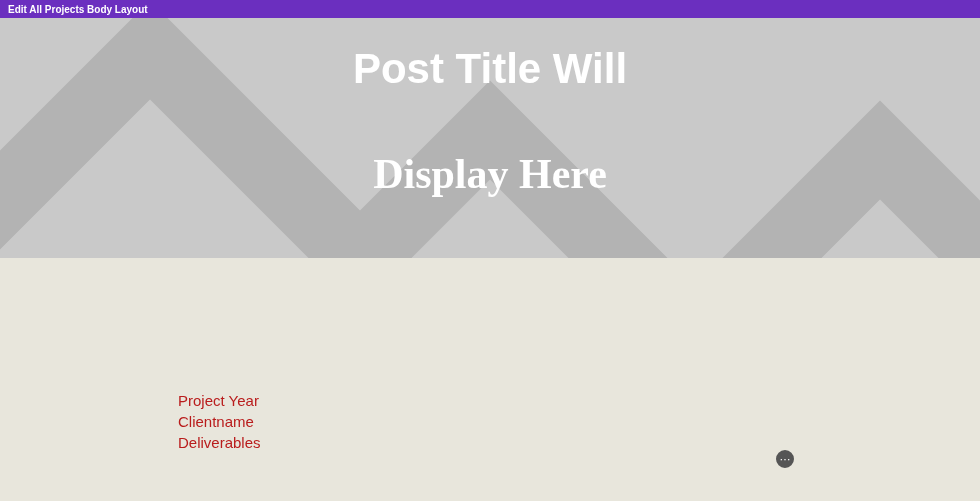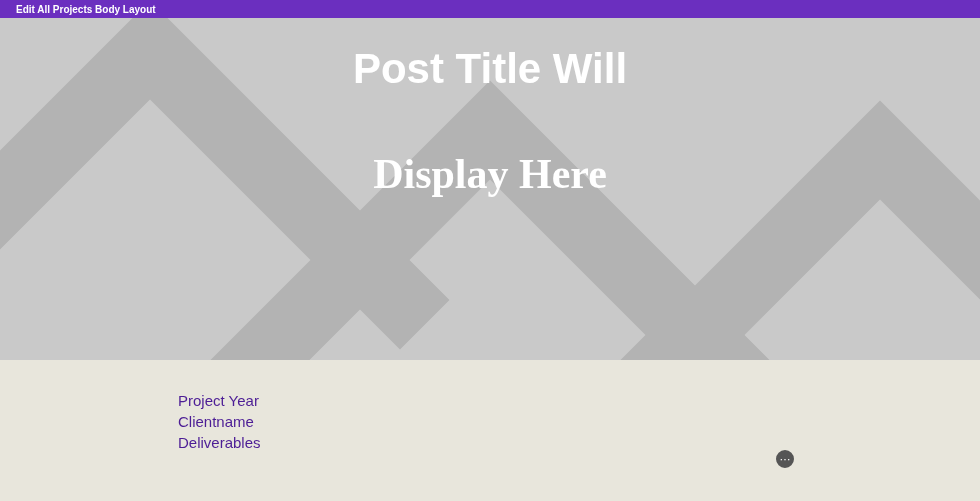--- a/index.html
+++ b/index.html
@@ -1,39 +1,39 @@
 <!DOCTYPE html>
 <html><head>
 <meta charset="utf-8">
 <style>
   * { box-sizing: border-box; margin: 0; padding: 0; }
   html, body { width: 980px; height: 501px; overflow: hidden; font-family: -apple-system, BlinkMacSystemFont, "Segoe UI", Arial, sans-serif; }
   .canvas { position: relative; width: 980px; height: 501px; background: #e8e6dc; }
   .hero {
-    position: absolute; top: 0; left: 0; width: 980px; height: 360px;
+    position: absolute; top: 0; left: 0; width: 980px; height: 258px;
     background: #c9c9c9; overflow: hidden;
   }
   .chevrons {
     position: absolute; inset: 0;
   }
   .hero-title {
     position: absolute; top: 45px; left: 0; width: 980px;
     text-align: center; color: #fff; font-weight: 700; font-size: 42px;
   }
   .hero-sub {
     position: absolute; top: 150px; left: 0; width: 980px;
     text-align: center; color: #fff; font-weight: 700; font-size: 42px; font-family: Liberation Serif, serif;
   }
   .top-bar {
     position: absolute; top: 0; left: 0; width: 980px; height: 18px;
     background: #6b2fbf; color: #fff; font-size: 10px; font-weight: 700;
-    display: flex; align-items: center; padding: 0 16px;
+    display: flex; align-items: center; padding: 0 8px;
   }
   .under {
-    position: absolute; top: 390px; left: 178px; color: #4c1d95; font-size: 15px; line-height: 1.4;
+    position: absolute; top: 390px; left: 178px; color: #b91c1c; font-size: 15px; line-height: 1.4;
   }
 
   .circle-btn {
     position: absolute; bottom: 10px; right: -12px; width: 22px; height: 22px;
     background: #555; border: 2px solid #e8e6dc; border-radius: 50%; color: #fff;
     display: flex; align-items: center; justify-content: center; font-size: 11px; cursor:pointer;
   }
   .panel-wrap { position:absolute; top:80px; left:548px; width:236px; height:400px; }
 </style>
 </head>

